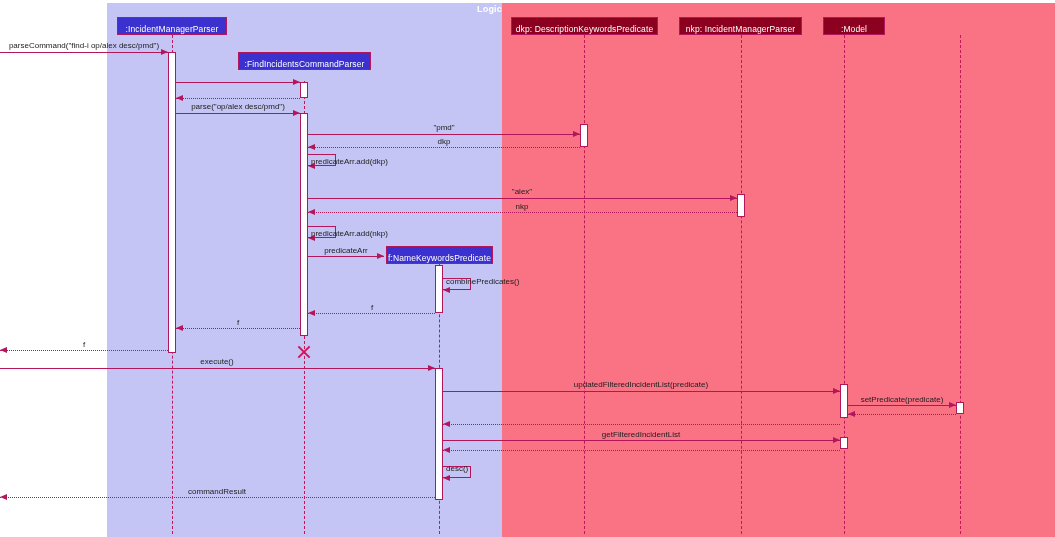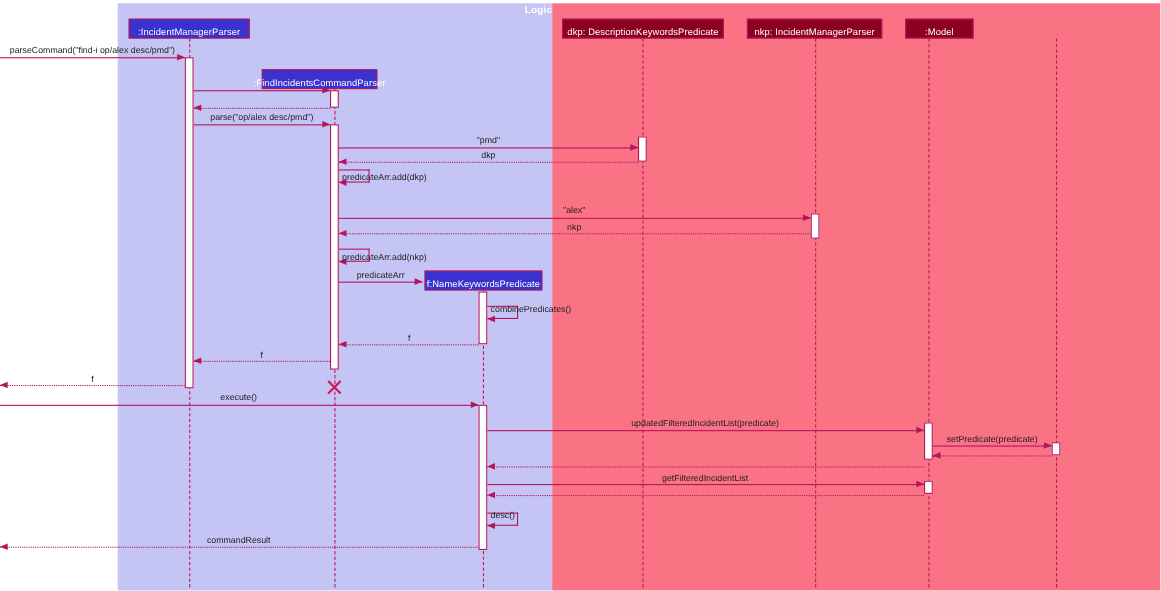--- a/index.html
+++ b/index.html
@@ -54,21 +54,21 @@
     <div class="lifeline" style="left: 172px; top: 35px; height: 499px;"></div>
     <div class="lifeline" style="left: 304px; top: 81px; height: 453px;"></div>
     <div class="lifeline" style="left: 439px; top: 264px; height: 270px;"></div>
     <div class="lifeline" style="left: 584px; top: 35px; height: 499px;"></div>
     <div class="lifeline" style="left: 741px; top: 35px; height: 499px;"></div>
     <div class="lifeline" style="left: 844px; top: 35px; height: 499px;"></div>
     <div class="lifeline" style="left: 960px; top: 35px; height: 499px;"></div>
     <div class="actorbox logic" style="left: 117px; top: 17px; width: 110px; height: 18px;">
       <span>:IncidentManagerParser</span>
     </div>
-    <div class="actorbox logic" style="left: 238px; top: 63px; width: 105px; height: 18px;">
+    <div class="actorbox logic" style="left: 238px; top: 52px; width: 133px; height: 18px;">
       <span>:FindIncidentsCommandParser</span>
     </div>
     <div class="actorbox logic" style="left: 386px; top: 246px; width: 107px; height: 18px;">
       <span>f:NameKeywordsPredicate</span>
     </div>
     <div class="actorbox model" style="left: 511px; top: 17px; width: 147px; height: 18px;">
       <span>dkp: DescriptionKeywordsPredicate</span>
     </div>
     <div class="actorbox model" style="left: 679px; top: 17px; width: 123px; height: 18px;">
       <span>nkp: IncidentManagerParser</span>

